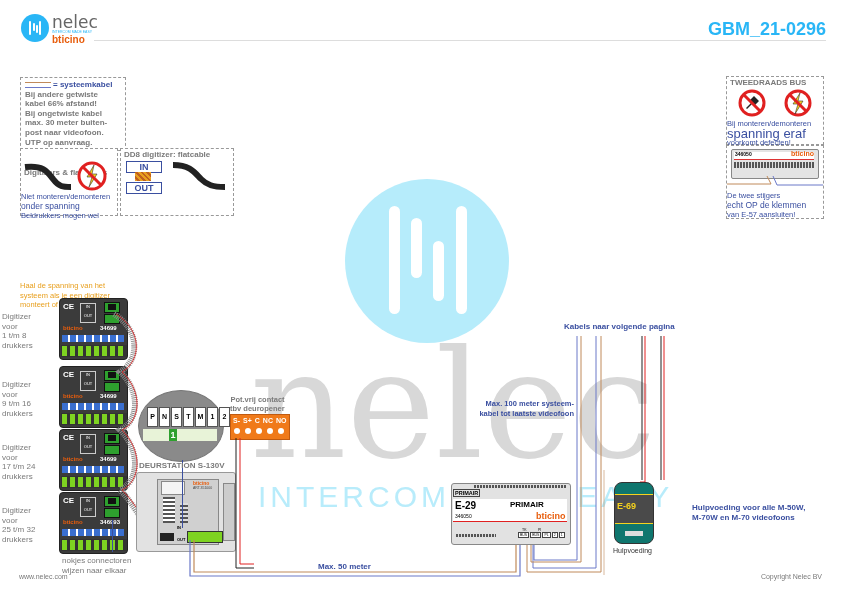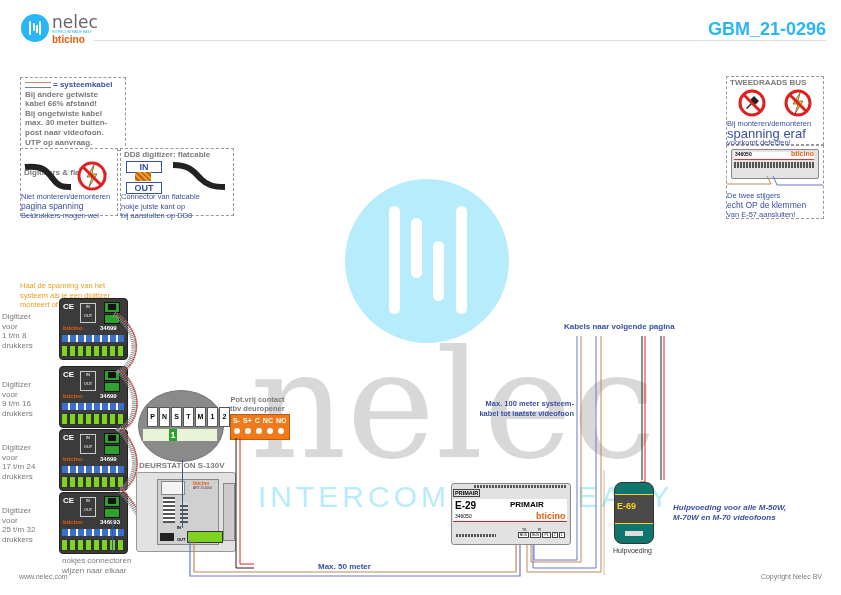--- a/index.html
+++ b/index.html
@@ -63,38 +63,33 @@
   <svg class="abs" style="left:2px;top:12px" width="52" height="32">
     <path d="M2 6 C20 4 24 10 30 18 S40 26 48 26" stroke="#222" stroke-width="6" fill="none"></path>
   </svg>
   <svg class="abs" style="left:55px;top:11px" width="32" height="32">
     <circle cx="16" cy="16" r="13" fill="#fff" stroke="#e02020" stroke-width="3"></circle>
     <path d="M18 5 L11 17 L16 17 L13 27 L21 14 L16 14 Z" fill="#f5d21e" stroke="#333" stroke-width="0.6"></path>
     <line x1="7" y1="7" x2="25" y2="25" stroke="#e02020" stroke-width="3"></line>
   </svg>
   <div class="abs lbl blue" style="left:0;top:43px;width:96px;font-size:7.5px;">
     <div>Niet monteren/demonteren</div>
-    <div style="font-size:8.5px">pagina spanning</div>
+    <div style="font-size:8.5px">onder spanning</div>
     <div>Beldrukkers mogen wel</div>
   </div>
 </div>
 
 <div class="box" style="left:120px;top:148px;width:112px;height:66px;">
   <div class="b grey" style="font-size:8px;margin:1px 3px;">DD8 digitizer: flatcable</div>
   <div class="abs b blue" style="left:5px;top:12px;width:34px;height:10px;border:1px solid #3a4fa0;font-size:9px;text-align:center;line-height:10px;">IN</div>
   <div class="abs" style="left:14px;top:23px;width:16px;height:9px;background:repeating-linear-gradient(45deg,#e8a020 0 2px,#c06020 2px 4px);"></div>
   <div class="abs b blue" style="left:5px;top:33px;width:34px;height:10px;border:1px solid #3a4fa0;font-size:9px;text-align:center;line-height:10px;">OUT</div>
   <svg class="abs" style="left:48px;top:12px" width="60" height="32">
     <path d="M4 4 C22 4 26 12 32 18 S44 26 56 26" stroke="#222" stroke-width="6" fill="none"></path>
   </svg>
-  <div class="abs lbl blue" style="left:0;top:43px;width:112px;font-size:7.5px;">
-    <div>Connector van flatcable</div>
-    <div>nokje juiste kant op</div>
-    <div>bij aansluiten op DD8</div>
-  </div>
 </div>
 
 <div class="box" style="left:726px;top:76px;width:96px;height:67px;">
   <div class="b grey" style="font-size:8px;margin:1px 3px;">TWEEDRAADS BUS</div>
   <svg class="abs" style="left:10px;top:11px" width="30" height="30">
     <circle cx="15" cy="15" r="12" fill="#fff" stroke="#e02020" stroke-width="3"></circle>
     <path d="M9 20 L14 15 L12 13 L17 8 L22 13 L17 18 L15 16 L10 21 Z" fill="#222"></path>
     <line x1="6" y1="6" x2="24" y2="24" stroke="#e02020" stroke-width="3"></line>
   </svg>
   <svg class="abs" style="left:56px;top:11px" width="30" height="30">
@@ -330,19 +325,19 @@
       <span style="border: 1px solid rgb(68, 68, 68); background: rgb(255, 255, 255); padding: 0px 1px;">1</span>
     </div>
 </div>
 
 <div class="abs" style="left:614px;top:482px;width:38px;height:60px;background:#0f766e;border:1px solid #333;border-radius:8px;">
   <div class="abs" style="left:0;top:11px;width:38px;height:28px;background:#4a4a4a;border-top:1px solid #f5d21e;border-bottom:1px solid #f5d21e;"></div>
   <div class="abs b" style="left:2px;top:18px;font-size:9px;color:#f5d21e;">E-69</div>
   <div class="abs" style="left:10px;top:48px;width:18px;height:5px;background:#ddd;"></div>
 </div>
 <div class="abs" style="left:613px;top:547px;font-size:7px;color:#333;">Hulpvoeding</div>
-<div class="abs b blue" style="left:673px;top:503px;font-size:8px;line-height:9.5px;font-style:italic;">
+<div class="abs b blue" style="left:692px;top:503px;font-size:8px;line-height:9.5px;">
   <div>Hulpvoeding voor alle M-50W,</div>
   <div>M-70W en M-70 videofoons</div>
 </div>
 
 <div class="abs grey" style="left:19px;top:573px;font-size:7px;">www.nelec.com</div>
 <div class="abs grey" style="right:19px;top:573px;font-size:7px;">Copyright Nelec BV</div>
 
 </body></html>

